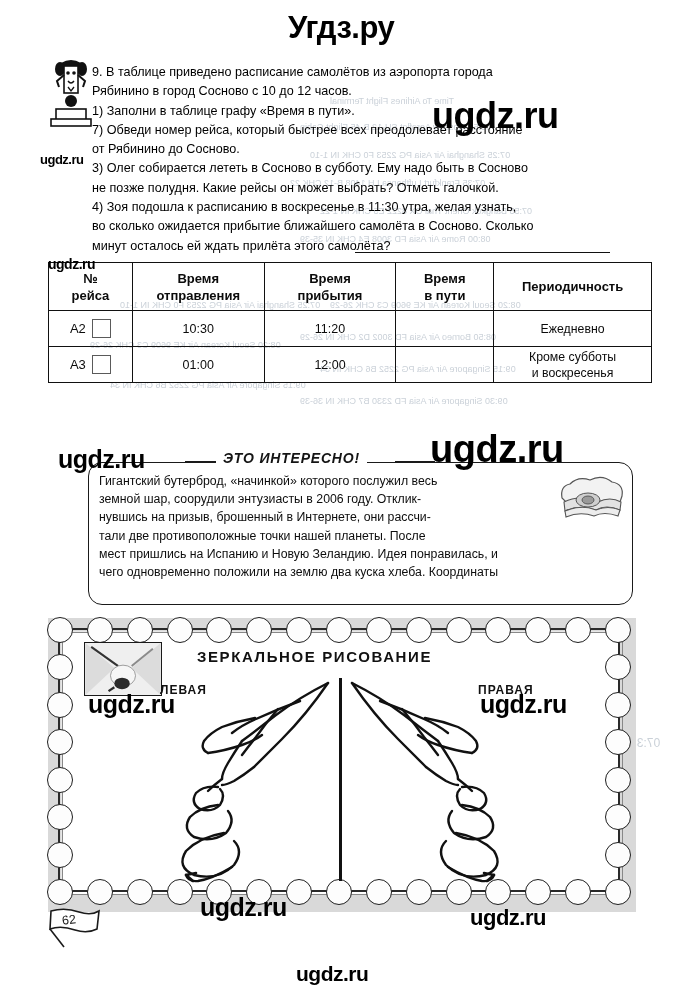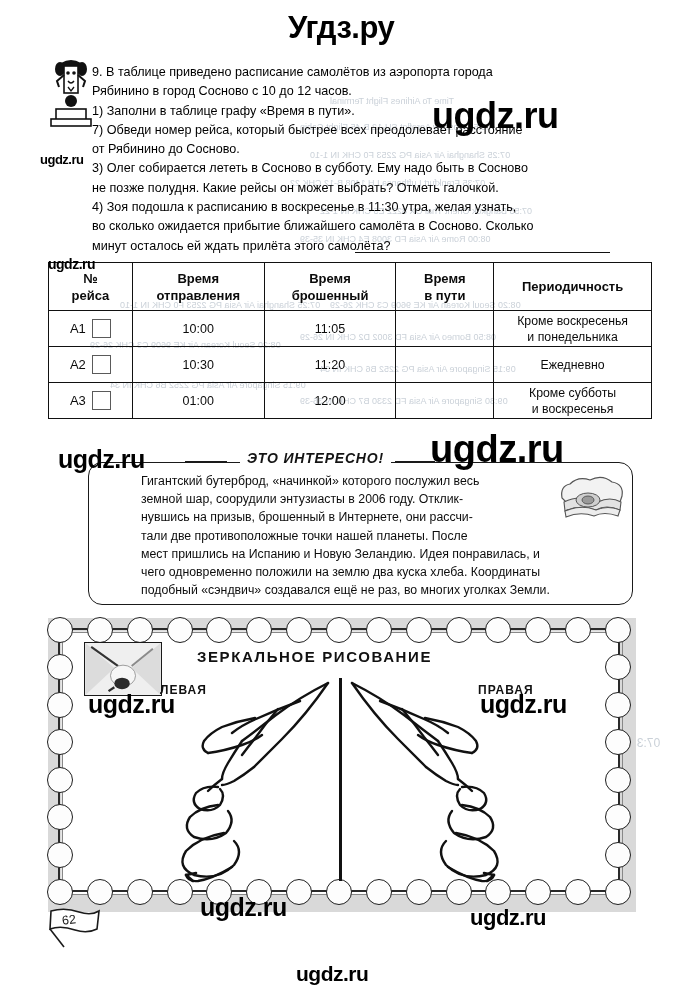--- a/index.html
+++ b/index.html
@@ -115,21 +115,21 @@
   #interesting {
     position: absolute;
     left: 88px; top: 462px;
     width: 545px; height: 143px;
     border: 1.6px solid #1a1a1a;
     border-radius: 14px;
     background: transparent;
   }
   #int-title {
     position: absolute;
-    left: 240px; top: 450px;
+    left: 216px; top: 450px;
     font-size: 14px;
     font-style: italic;
     font-weight: bold;
     letter-spacing: .8px;
     color: #141414;
     background: #fff;
     padding: 0 7px;
     z-index: 4;
   }
   #int-rule-l {
@@ -141,21 +141,21 @@
     width: 40px; height: 2px; background: #1a1a1a; z-index: 4;
   }
   #int-text {
     position: absolute;
     left: 99px; top: 472px;
     width: 520px;
     font-size: 12.3px;
     line-height: 18.2px;
     color: #0d0d0d;
   }
-  #int-text .ln { white-space: nowrap; margin-left: 42px; }
+  #int-text .ln { white-space: nowrap; }
   #sandwich-img { position: absolute; left: 556px; top: 472px; width: 72px; height: 52px; }
 
   
   #frame-outer {
     position: absolute;
     left: 44px; top: 614px;
     width: 592px; height: 298px;
   }
   #frame-shadow {
     position: absolute; left: 4px; top: 4px;
@@ -282,49 +282,32 @@
         <th class="c-no">
           <div>№</div>
           <div>рейса</div>
         </th>
         <th class="c-dep">
           <div>Время</div>
           <div>отправления</div>
         </th>
         <th class="c-arr">
           <div>Время</div>
-          <div>брошенный</div>
+          <div>прибытия</div>
         </th>
         <th class="c-dur">
           <div>Время</div>
           <div>в пути</div>
         </th>
         <th class="c-per">
           <div>Периодичность</div>
         </th>
       </tr>
     </thead>
     <tbody>
-      <tr class="r-tall">
-        <td>
-          <div class="cell-no">
-            <span class="lbl">А1</span>
-            <span class="chk"></span>
-          </div>
-        </td>
-        <td>10:00</td>
-        <td>11:05</td>
-        <td></td>
-        <td>
-          <div class="per-cell">
-            <div>Кроме  воскресенья</div>
-            <div>и  понедельника</div>
-          </div>
-        </td>
-      </tr>
       <tr>
         <td>
           <div class="cell-no">
             <span class="lbl">А2</span>
             <span class="chk"></span>
           </div>
         </td>
         <td>10:30</td>
         <td>11:20</td>
         <td></td>
@@ -358,21 +341,20 @@
   <div id="int-rule-l"></div>
   <div id="int-rule-r"></div>
   <div id="int-title">ЭТО  ИНТЕРЕСНО!</div>
   <div id="int-text">
     <div class="ln">Гигантский бутерброд, «начинкой» которого послужил весь</div>
     <div class="ln">земной шар, соорудили энтузиасты в 2006 году. Отклик-</div>
     <div class="ln">нувшись на призыв, брошенный в Интернете, они рассчи-</div>
     <div class="ln">тали две противоположные точки нашей планеты. После</div>
     <div class="ln">мест пришлись на Испанию и Новую Зеландию. Идея понравилась, и</div>
     <div class="ln">чего одновременно положили на землю два куска хлеба. Координаты</div>
-    <div class="ln">подобный «сэндвич» создавался ещё не раз, во многих уголках Земли.</div>
   </div>
   <svg id="sandwich-img" viewBox="0 0 72 52">
     <path d="M6 26 Q4 14 14 12 Q22 4 34 8 Q46 2 56 10 Q68 12 66 24 L64 30 Q52 26 42 30 Q26 24 12 32 Z" fill="#f2f2f2" stroke="#555" stroke-width="1.2"></path>
     <path d="M8 30 Q24 22 42 30 Q54 24 65 30 L64 38 Q50 32 40 38 Q24 32 9 39 Z" fill="#e2e2e2" stroke="#555" stroke-width="1.1"></path>
     <ellipse cx="32" cy="28" rx="12" ry="7" fill="#cfcfcf" stroke="#555" stroke-width="1"></ellipse>
     <ellipse cx="32" cy="28" rx="6" ry="4" fill="#9a9a9a" stroke="#444" stroke-width=".8"></ellipse>
     <path d="M9 39 Q26 32 40 38 Q52 33 64 38 L62 44 Q48 39 38 44 Q24 39 10 45 Z" fill="#ededed" stroke="#555" stroke-width="1.1"></path>
   </svg>
 
   <div id="frame-outer">

